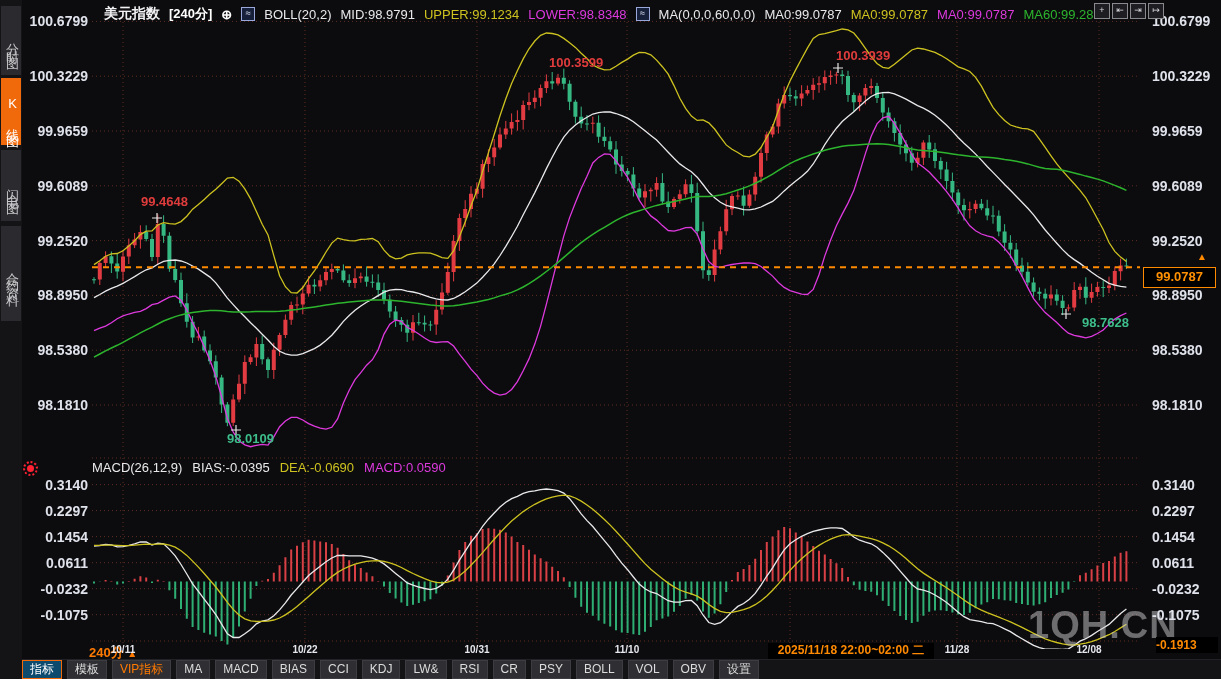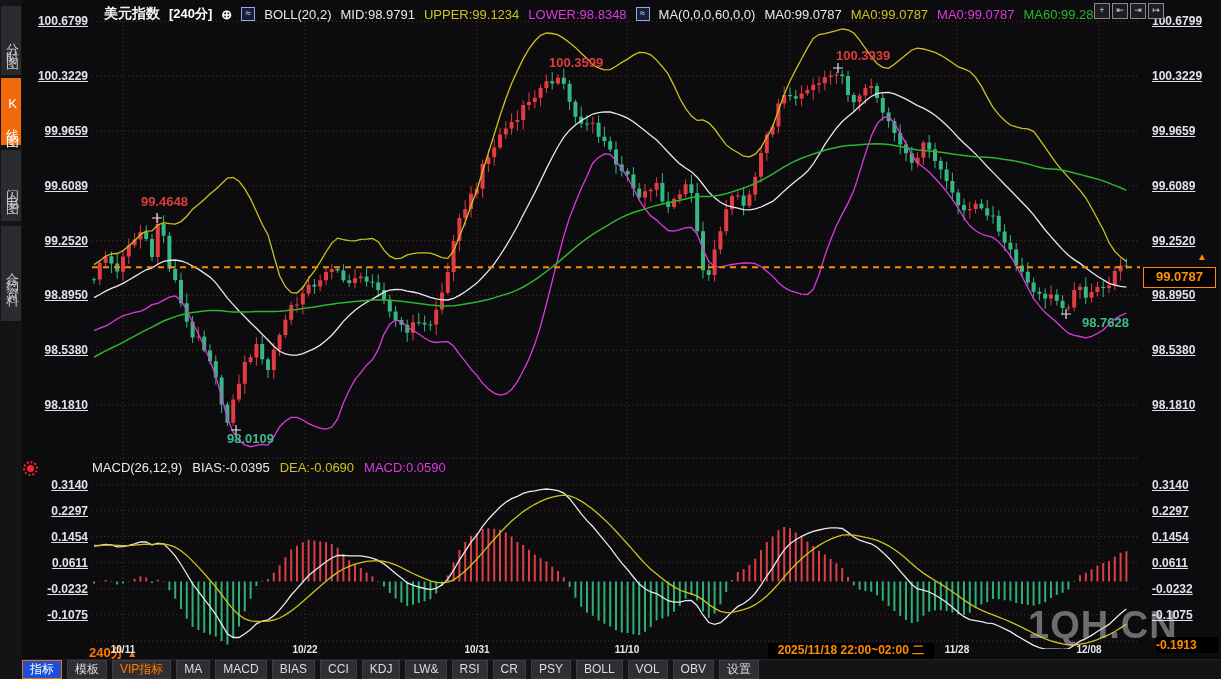--- a/index.html
+++ b/index.html
@@ -17,21 +17,21 @@
        font-size:13px;white-space:nowrap;z-index:3;margin-left:12px;}
   .hdr .sym{font-size:14px;font-weight:bold;color:#f2f2f4;}
   .org{color:#ffffff;font-weight:bold;}
   .w{color:#e9e9ec;} .yel{color:#cdc21f;} .mag{color:#dd39dd;} .grn{color:#2db52d;text-align:right;}
   .ind-ic{display:inline-block;width:12px;height:12px;background:#17203a;border:1px solid #9aa7da;
           color:#e6ecff;font-size:9px;line-height:11px;text-align:center;}
   .winbtns{position:absolute;left:1094px;top:3px;display:flex;gap:2px;z-index:4;}
   .wb{width:14px;height:14px;border:1px solid #8a8a8e;background:#1d1d22;color:#d8d8dc;
       font-size:9px;line-height:13px;text-align:center;cursor:pointer;}
   
-  .axl{position:absolute;font-size:12px;font-weight:bold;color:#dfe2ea;z-index:3;height:14px;line-height:14px;text-decoration:underline;}
+  .axl{position:absolute;font-size:14px;font-weight:bold;color:#dfe2ea;z-index:3;height:14px;line-height:14px;}
   .axl.l{left:26px;width:62px;text-align:right;}
   .axl.r{left:1152px;width:66px;text-align:left;}
   .price-tag{position:absolute;left:1143px;top:267px;width:71px;height:19px;background:#000;
              border:1px solid #ff8a00;color:#ff9000;font-size:13px;font-weight:bold;
              line-height:18px;text-align:center;z-index:4;}
   .price-arrow{position:absolute;left:1197px;top:251px;color:#ff8a00;font-size:10px;z-index:4;}
   .ann{position:absolute;font-size:13px;font-weight:bold;z-index:3;}
   .ann.hi{color:#e03c3c;} .ann.lo{color:#3dbd8a;}
   
   .macd-hdr{position:absolute;left:92px;top:460px;display:flex;gap:10px;font-size:13px;z-index:3;white-space:nowrap;}
@@ -43,21 +43,21 @@
   .date{position:absolute;top:644px;width:50px;text-align:center;font-weight:bold;font-size:10px;color:#e6e8ee;z-index:3;}
   .period-lbl{position:absolute;left:73px;top:644px;color:#ff7a00;font-weight:bold;font-size:13px;z-index:3;margin-left:16px;}
   .period-lbl .tri{font-size:10px;}
   .cursor-date{position:absolute;left:768px;top:643px;width:166px;height:16px;background:#000;color:#ff8a00;
                font-size:12px;font-weight:bold;text-align:center;line-height:15px;border-bottom:1px solid #ff8a00;z-index:4;}
   
   .toolbar{position:absolute;left:22px;bottom:0;height:19px;width:1199px;background:#141417;display:flex;
            gap:5px;align-items:center;z-index:5;border-top:1px solid #232327;}
   .tbtn{height:17px;line-height:16px;padding:0 7px;background:#2e2e33;color:#dcdcdc;font-size:12px;
         border:1px solid #3c3c41;cursor:pointer;white-space:nowrap;}
-  .tbtn.active{background:#1d4ed8;color:#fff;border-color:#f06a0c;}
+  .tbtn.active{background:#0c4a6e;color:#fff;border-color:#f06a0c;}
   .tbtn.vip{color:#ff7a00;}
   .watermark{position:absolute;left:1028px;top:604px;font-size:38px;font-weight:bold;
              color:rgba(205,205,210,0.5);letter-spacing:1px;z-index:2;}
 </style>
 </head>
 <body>
 
 <div class="app">
 
   <svg id="chart" width="1221" height="679">

